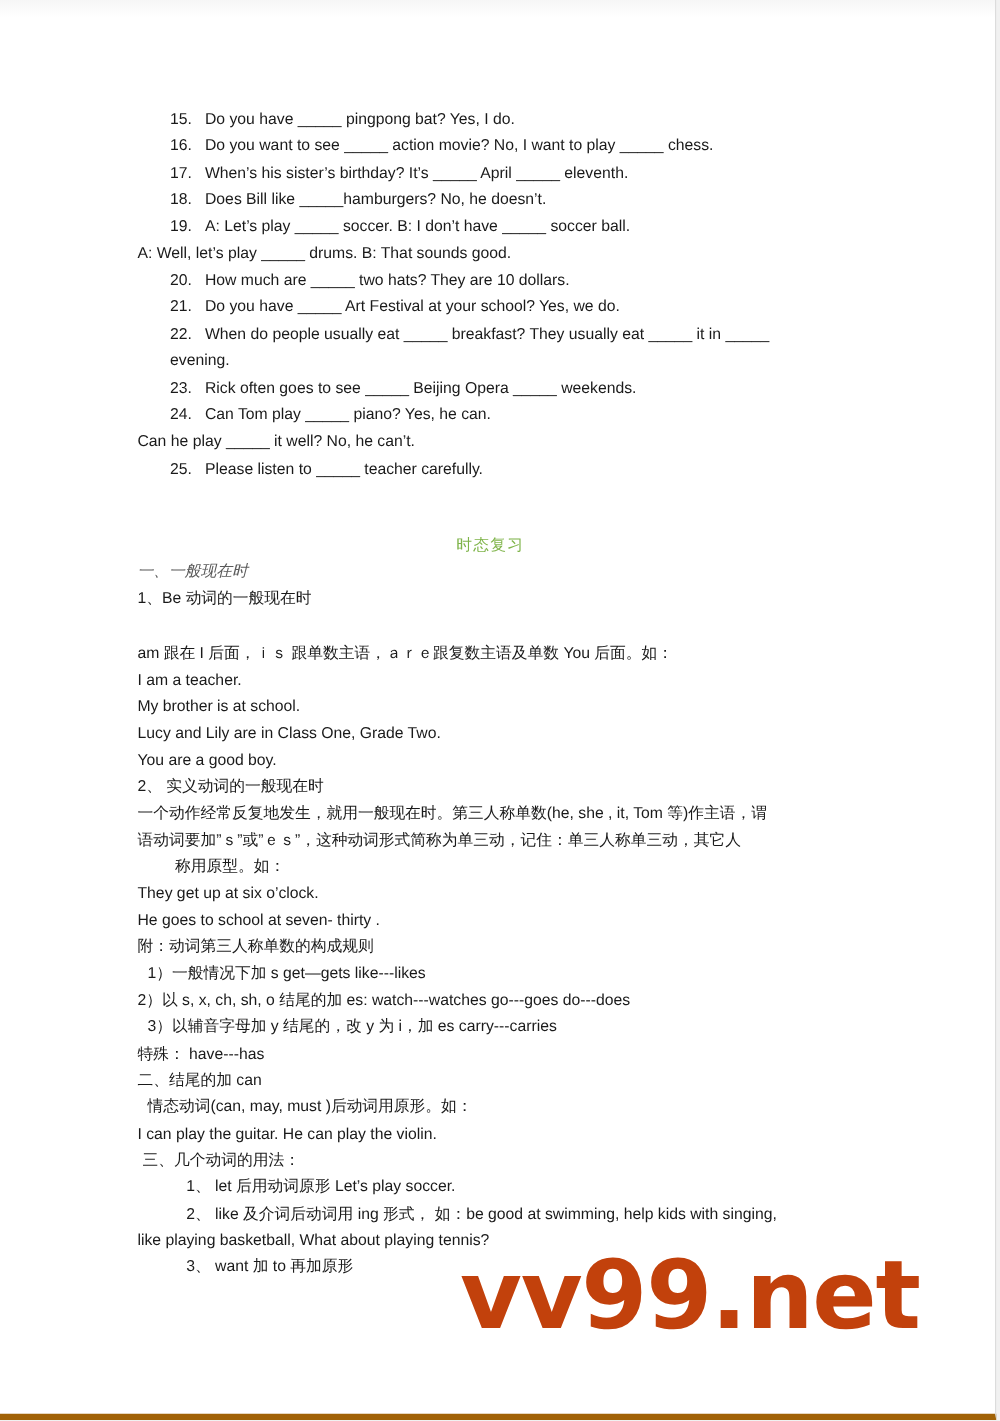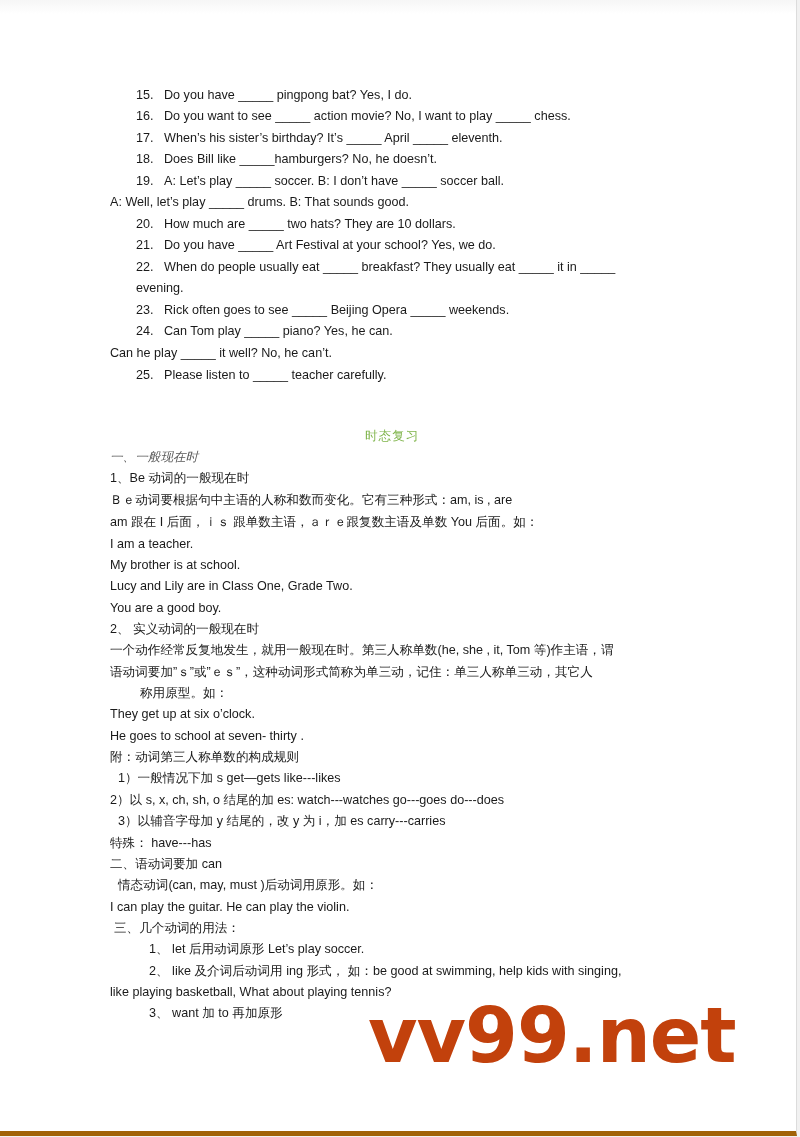--- a/index.html
+++ b/index.html
@@ -59,38 +59,37 @@
   <div class="line" style="left:136px; top:280px;"><span>evening.</span></div>
   <div class="line" style="left:136px; top:302px;"><span class="num">23.</span><span>Rick often goes to see _____ Beijing Opera _____ weekends.</span></div>
   <div class="line" style="left:136px; top:323px;"><span class="num">24.</span><span>Can Tom play _____ piano? Yes, he can.</span></div>
   <div class="line" style="left:110px; top:345px;"><span>Can he play _____ it well? No, he can’t.</span></div>
   <div class="line" style="left:136px; top:367px;"><span class="num">25.</span><span>Please listen to _____ teacher carefully.</span></div>
 
   <div class="title">时态复习</div>
 
   <div class="line cn" style="left:110px; top:449px;font-style:italic;">一、一般现在时</div>
   <div class="line" style="left:110px; top:470px;">1、Be 动词的一般现在时</div>
-  <div class="line" style="left:110px; top:492px;">Ｂｅ动词要根据句中主语的人称和数而变化。它有三种形式：am, is , are</div>
   <div class="line" style="left:110px; top:514px;">am 跟在 I 后面，ｉｓ 跟单数主语，ａｒｅ跟复数主语及单数 You 后面。如：</div>
   <div class="line" style="left:110px; top:536px;">I am a teacher.</div>
   <div class="line" style="left:110px; top:557px;">My brother is at school.</div>
   <div class="line" style="left:110px; top:578px;">Lucy and Lily are in Class One, Grade Two.</div>
   <div class="line" style="left:110px; top:600px;">You are a good boy.</div>
   <div class="line" style="left:110px; top:621px;">2、 实义动词的一般现在时</div>
   <div class="line" style="left:110px; top:642px;">一个动作经常反复地发生，就用一般现在时。第三人称单数(he, she , it, Tom 等)作主语，谓</div>
   <div class="line" style="left:110px; top:664px;">语动词要加”ｓ”或”ｅｓ”，这种动词形式简称为单三动，记住：单三人称单三动，其它人</div>
   <div class="line" style="left:110px; top:685px;margin-left:30px;">称用原型。如：</div>
   <div class="line" style="left:110px; top:706px;">They get up at six o’clock.</div>
   <div class="line" style="left:110px; top:728px;">He goes to school at seven- thirty .</div>
   <div class="line" style="left:110px; top:749px;">附：动词第三人称单数的构成规则</div>
   <div class="line" style="left:118px; top:770px;">1）一般情况下加 s   get—gets    like---likes</div>
   <div class="line" style="left:110px; top:792px;">2）以 s, x, ch, sh, o 结尾的加 es: watch---watches    go---goes    do---does</div>
   <div class="line" style="left:118px; top:813px;">3）以辅音字母加 y 结尾的，改 y 为 i，加 es   carry---carries</div>
   <div class="line" style="left:110px; top:835px;">特殊：    have---has</div>
-  <div class="line" style="left:110px; top:856px;">二、语动词要加 can</div>
+  <div class="line" style="left:110px; top:856px;">二、结尾的加 can</div>
   <div class="line" style="left:110px; top:899px;">I can play the guitar.     He can play the violin.</div>
   <div class="line" style="left:118px; top:877px;">情态动词(can, may, must )后动词用原形。如：</div>
   <div class="line" style="left:114px; top:920px;">三、几个动词的用法：</div>
   <div class="line" style="left:149px; top:941px;">1、  let 后用动词原形   Let’s play soccer.</div>
   <div class="line" style="left:149px; top:963px;">2、  like 及介词后动词用 ing 形式， 如：be good at swimming,   help kids with singing,</div>
   <div class="line" style="left:110px; top:984px;">like playing basketball,   What about playing tennis?</div>
   <div class="line" style="left:149px; top:1005px;">3、  want 加 to 再加原形</div>
 
   <div class="watermark">vv99.net</div>
 </div>

